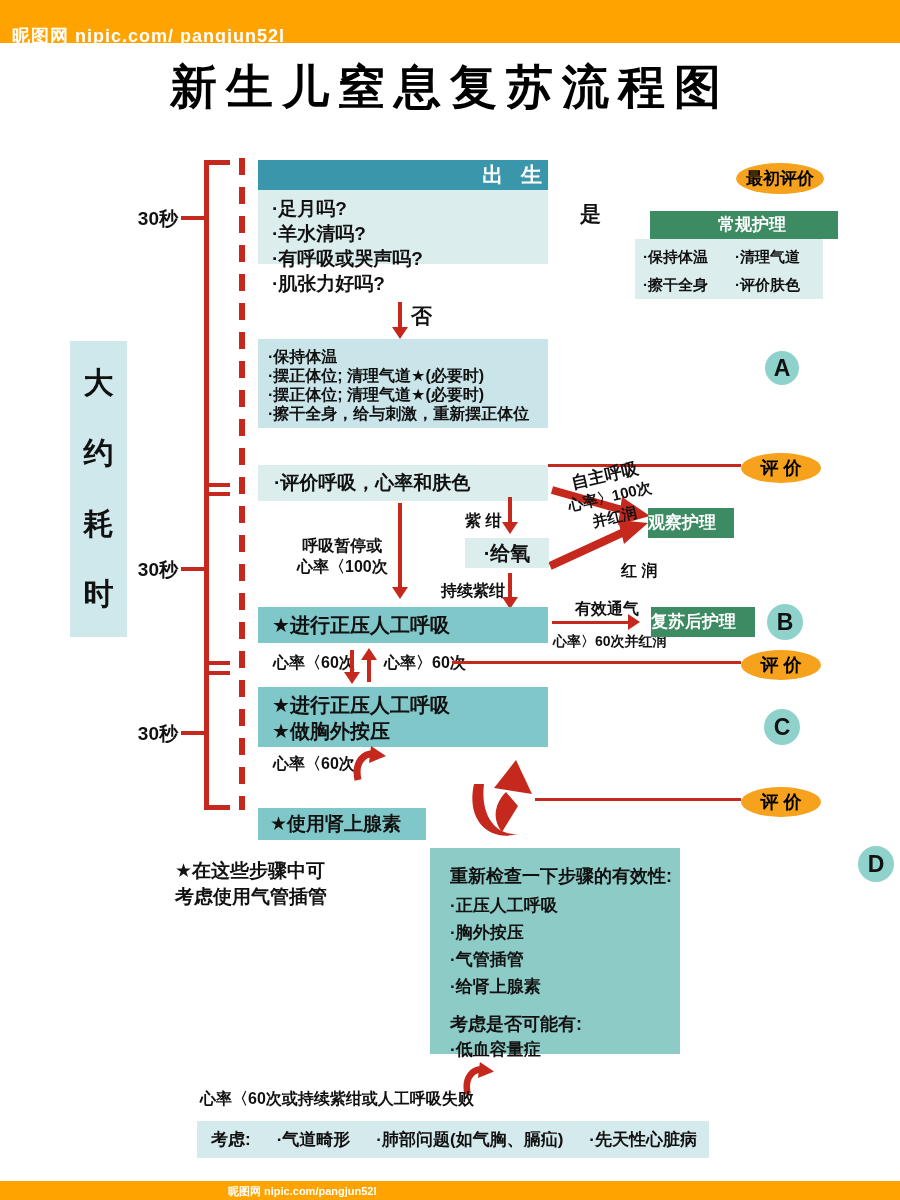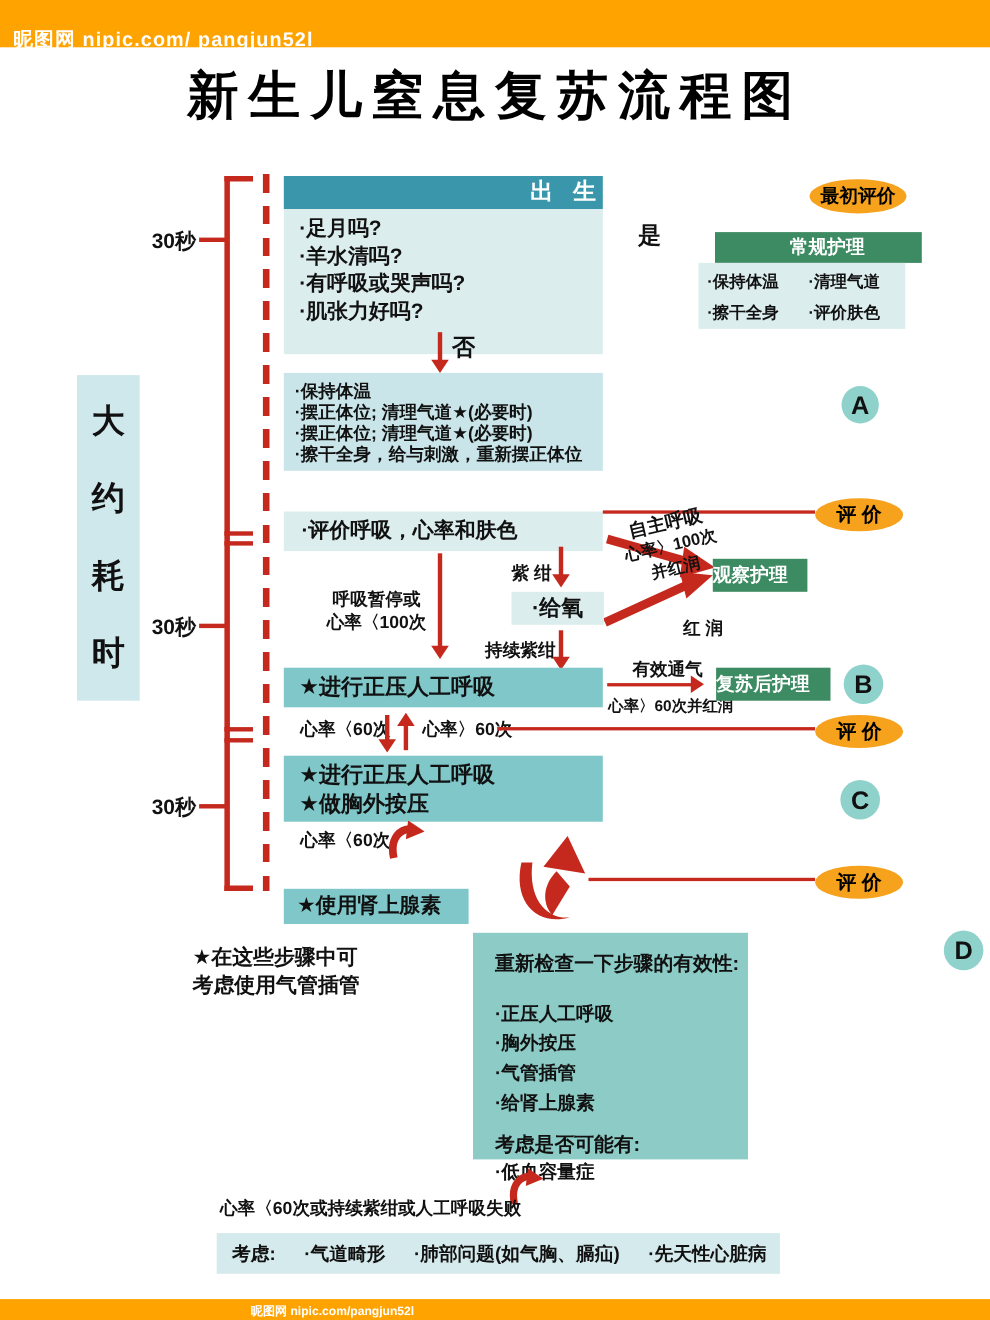--- a/index.html
+++ b/index.html
@@ -79,21 +79,21 @@
   <div class="abs durbox">
     <span>大</span>
     <span>约</span>
     <span>耗</span>
     <span>时</span>
   </div>
 
   <div class="abs oval" style="left:736px;top:163px;width:88px;height:31px;line-height:31px;font-size:17px;">最初评价</div>
 
   <div class="abs hdr" style="left:258px;top:160px;width:290px;height:30px;line-height:30px;font-size:21px;letter-spacing:6px;">出  生</div>
-  <div class="abs palebox" style="left:258px;top:190px;width:290px;height:132px;padding:6px 0 16px 14px;box-sizing:border-box;font-size:19px;font-weight:bold;line-height:25px;">
+  <div class="abs palebox" style="left:258px;top:190px;width:290px;height:74px;padding:6px 0 16px 14px;box-sizing:border-box;font-size:19px;font-weight:bold;line-height:25px;">
     <div>·足月吗?</div>
     <div>·羊水清吗?</div>
     <div>·有呼吸或哭声吗?</div>
     <div>·肌张力好吗?</div>
   </div>
 
   <div class="abs lbl" style="left:580px;top:200px;font-size:21px;">是</div>
   <div class="abs greenbox" style="left:650px;top:211px;width:188px;height:28px;line-height:28px;font-size:17px;text-align:center;padding-left:16px;box-sizing:border-box;">常规护理</div>
   <div class="abs palebox" style="left:635px;top:239px;width:188px;height:60px;padding:5px 0 0 8px;box-sizing:border-box;display:grid;grid-template-columns:92px 88px;font-size:15px;font-weight:bold;line-height:25px;">
     <span>·保持体温</span>
@@ -185,21 +185,21 @@
   <div class="abs line-h" style="left:535px;top:798px;width:206px;"></div>
   <div class="abs oval" style="left:741px;top:787px;width:80px;height:30px;line-height:30px;font-size:18px;">评  价</div>
   <div class="abs circle" style="left:858px;top:846px;width:36px;height:36px;line-height:36px;">D</div>
 
   <div class="abs lbl" style="left:175px;top:858px;font-size:19px;line-height:26px;white-space:nowrap;">
     <div>★在这些步骤中可</div>
     <div>考虑使用气管插管</div>
   </div>
 
   <div class="abs" style="left:430px;top:848px;width:250px;height:206px;background:var(--midD);padding:16px 0 0 20px;box-sizing:border-box;font-weight:bold;">
-    <div style="font-size:18px;margin-bottom:20px;">重新检查一下步骤的有效性:</div>
+    <div style="font-size:18px;margin-bottom:4px;">重新检查一下步骤的有效性:</div>
     <div style="font-size:17px;line-height:27px;">
       <div>·正压人工呼吸</div>
       <div>·胸外按压</div>
       <div>·气管插管</div>
       <div>·给肾上腺素</div>
     </div>
     <div style="font-size:18px;margin-top:12px;">考虑是否可能有:</div>
     <div style="font-size:17px;line-height:27px;">·低血容量症</div>
   </div>
 

